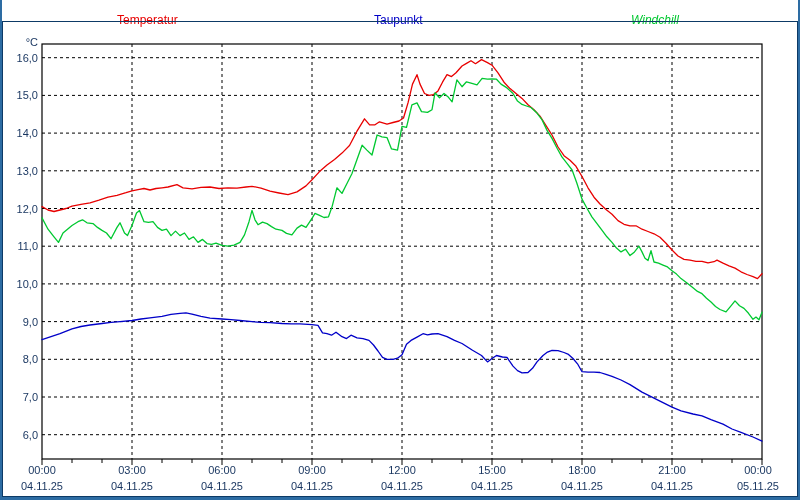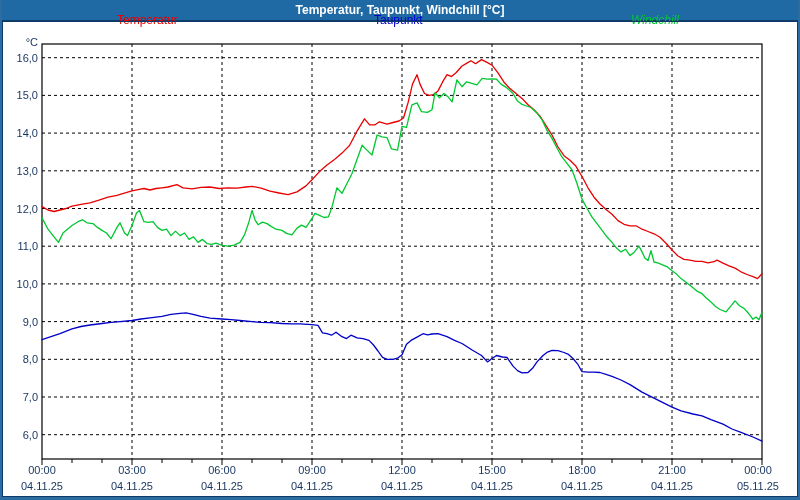--- a/index.html
+++ b/index.html
@@ -23,23 +23,20 @@
   .unit-label{
     position:absolute;left:12px;top:36px;width:24px;text-align:right;
     font-size:11px;color:#17345f;z-index:3;
   }
   svg.chart{position:absolute;left:0;top:0;z-index:2;}
 </style>
 </head>
 <body>
 
 <div class="window">
-  <div class="titlebar">
-    <span>Temperatur, Taupunkt, Windchill [°C]</span>
-  </div>
 
   <span class="legend-label" style="color: rgb(232, 0, 0); left: 115px;">Temperatur</span>
   <span class="legend-label" style="color: rgb(0, 0, 200); left: 372px;">Taupunkt</span>
   <span class="legend-label" style="color: rgb(0, 200, 48); left: 629px; font-style: italic;">Windchill</span>
 
   <span class="unit-label">°C</span>
 
   <svg id="chart" class="chart" width="800" height="500" viewBox="0 0 800 500">
       <g>
         <line x1="40" y1="57.7" x2="760" y2="57.7" stroke="#000000" stroke-width="1" stroke-dasharray="3 3"></line>

